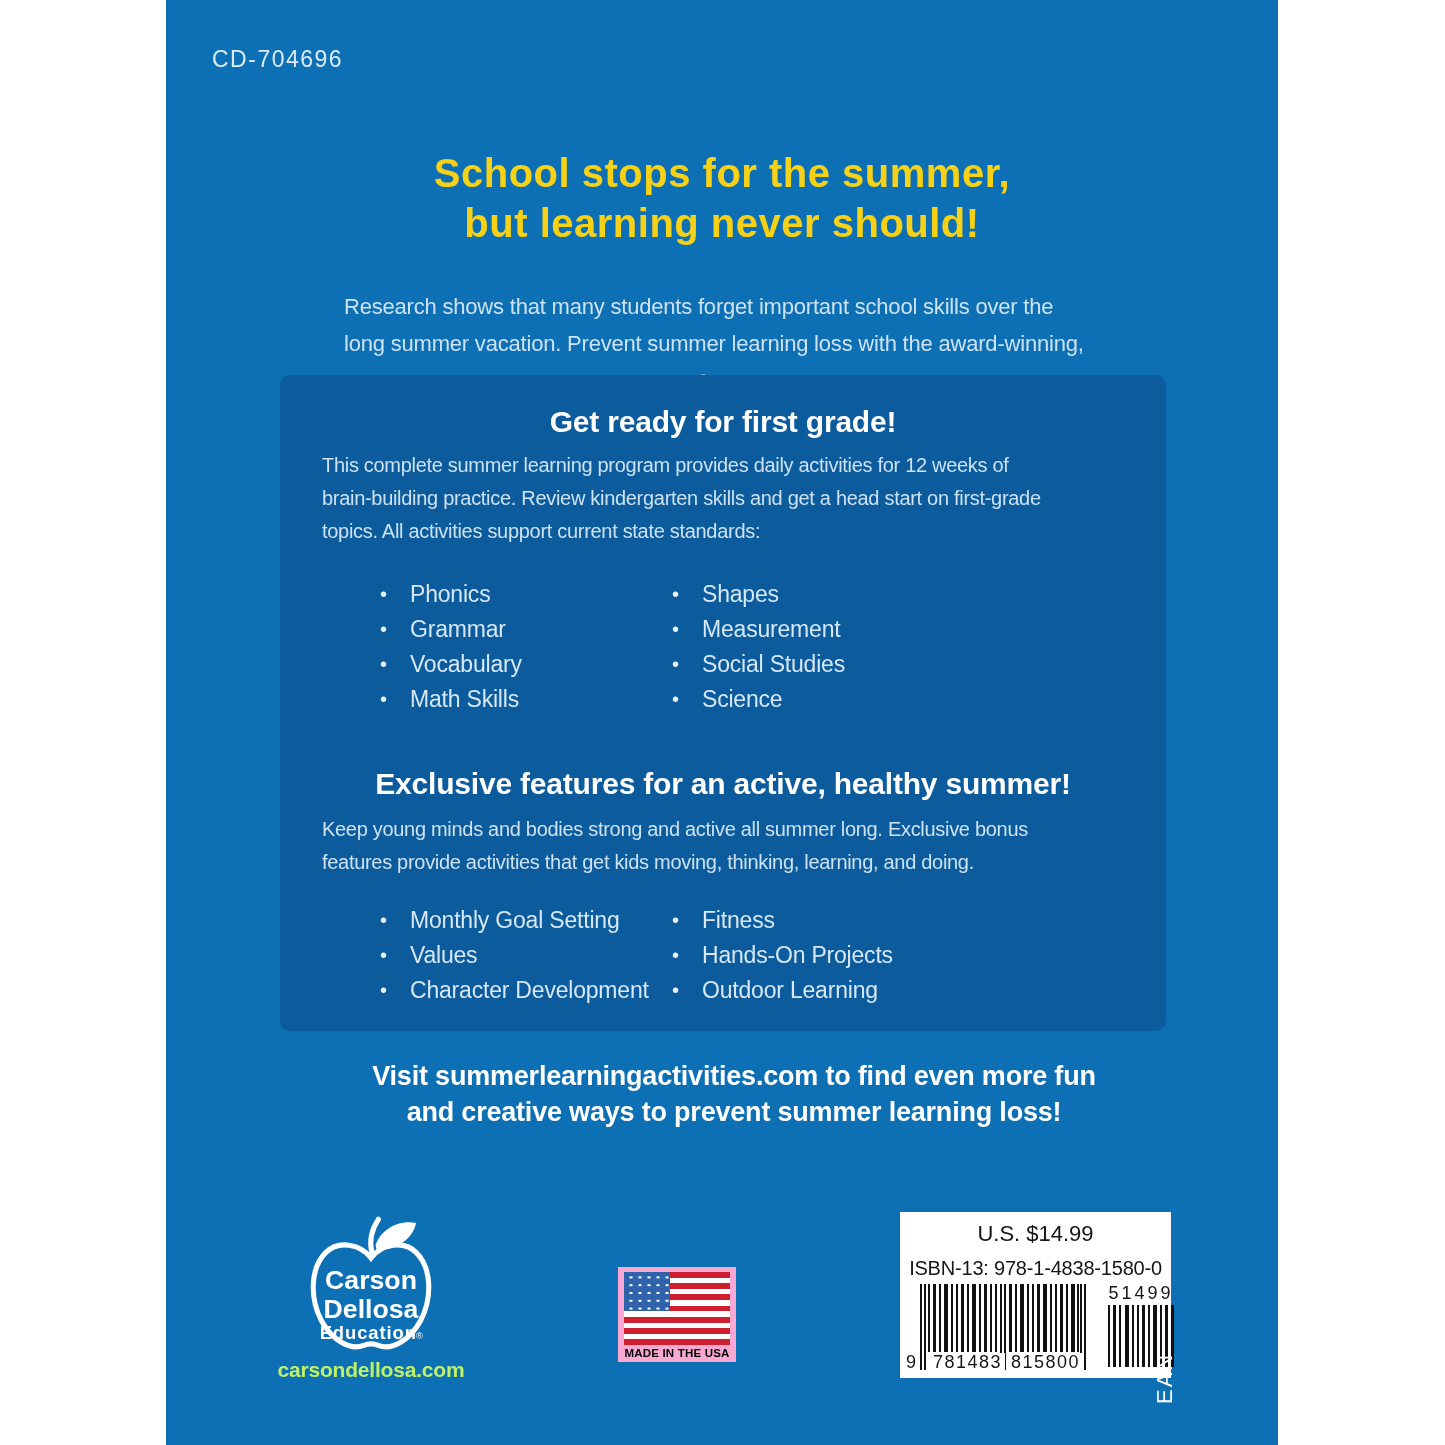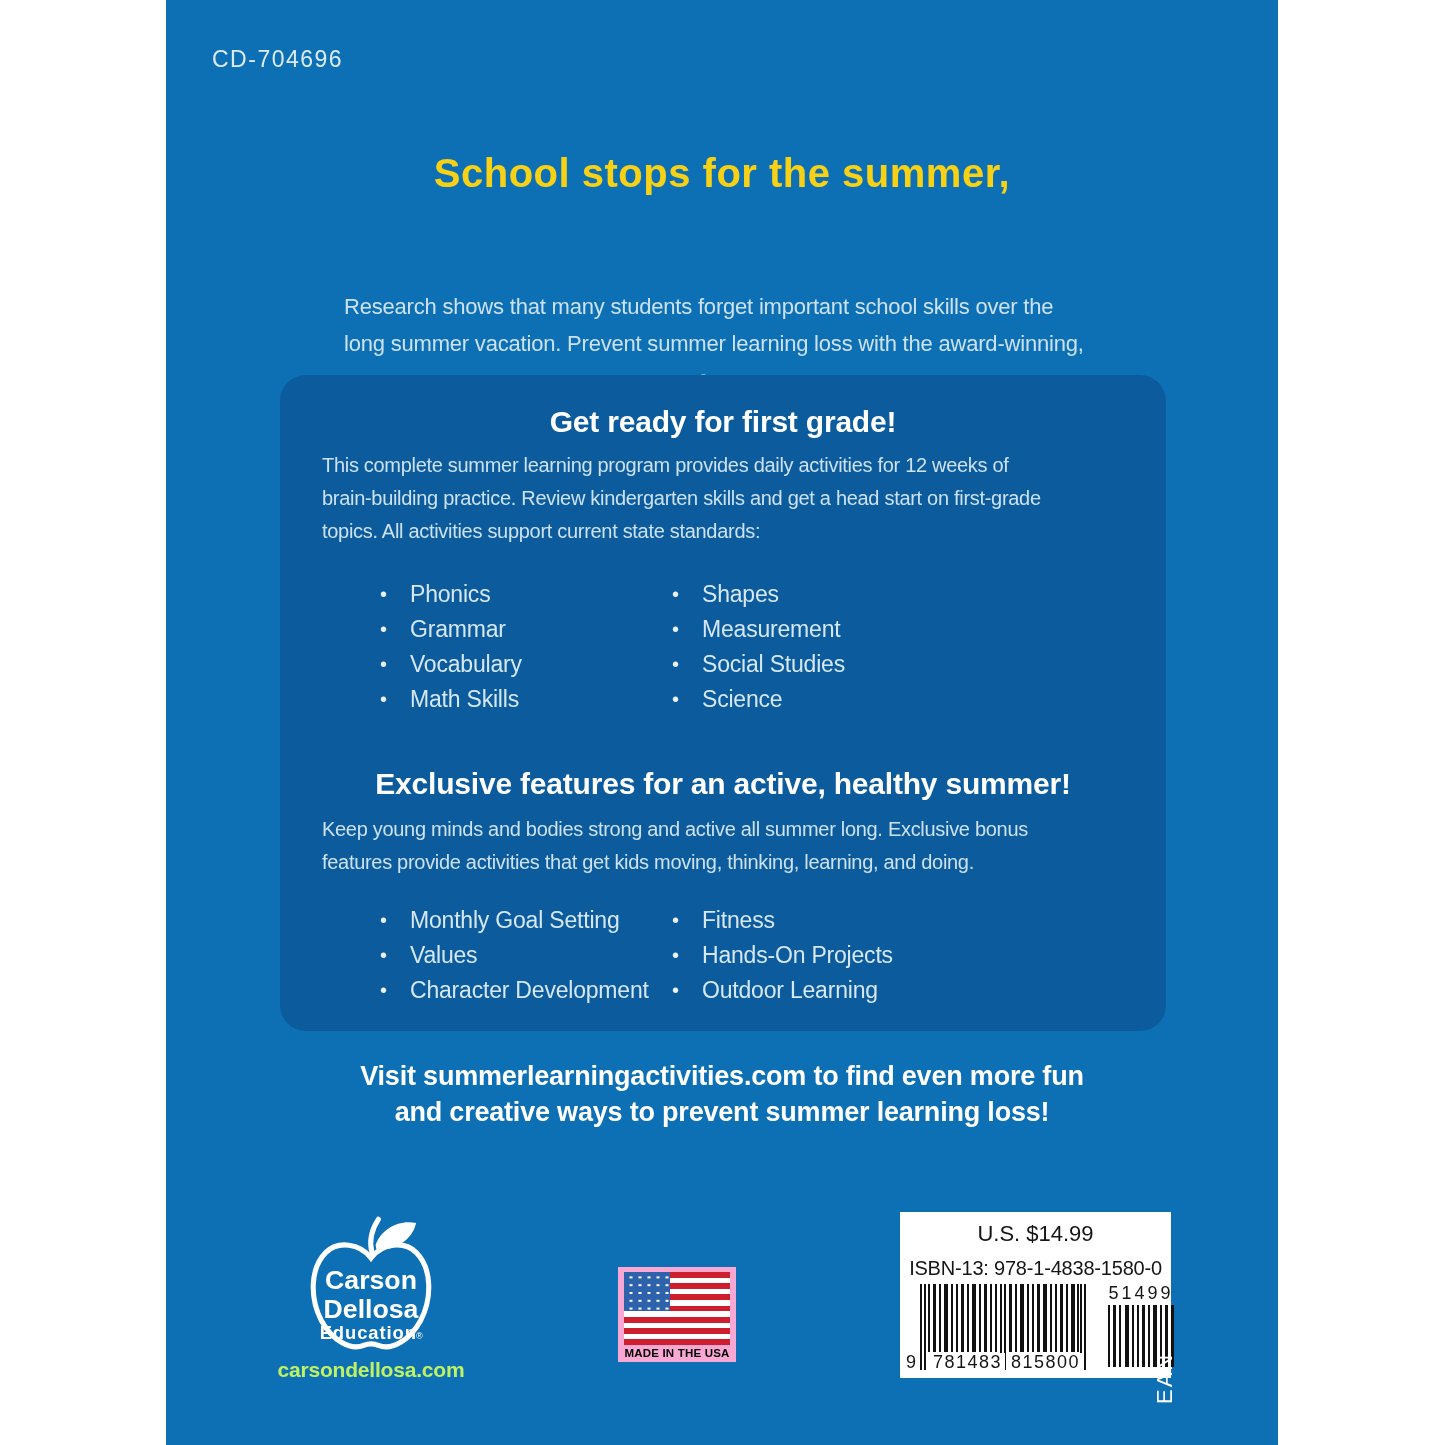--- a/index.html
+++ b/index.html
@@ -11,39 +11,39 @@
 
   .headline{position:absolute;left:0;top:148px;width:100%;text-align:center;
     color:#f7d116;font-weight:bold;font-size:40px;line-height:50px;letter-spacing:.5px;}
 
   .intro{position:absolute;left:178px;top:266px;width:910px;font-size:22px;line-height:37px;
     color:#cde2f1;letter-spacing:-.2px;}
   .intro i{font-style:italic;}
   .intro sup{font-size:12px;}
 
   .panel{position:absolute;left:114px;top:375px;width:886px;height:656px;
-    background:#0b5b9d;border-radius:26px;}
+    background:#0b5b9d;border-radius:10px;}
   .panel-h{position:absolute;left:0;width:100%;margin:0;text-align:center;color:#ffffff;
     font-size:30px;font-weight:bold;letter-spacing:-.2px;}
   .h2-1{top:30px;}
   .h2-2{top:392px;}
   .pbody{position:absolute;left:42px;width:816px;margin:0;font-size:20px;line-height:33px;
     color:#cde2f1;letter-spacing:-.3px;}
   .pbody1{top:74px;}
   .pbody2{top:438px;}
 
   .cols{position:absolute;left:0;width:100%;display:flex;}
   .skills{top:202px;}
   .features{top:528px;}
   .col{list-style:none;margin:0;padding:0;}
   .col1{margin-left:100px;width:292px;}
   .col li{display:flex;align-items:center;height:35px;color:#d6e8f5;font-size:23px;letter-spacing:-.2px;}
   .bullet{width:30px;font-size:20px;color:#eaf3fa;flex:0 0 30px;}
 
-  .tagline{position:absolute;left:0;top:1058px;width:100%;text-align:center;color:#ffffff;
+  .tagline{position:absolute;left:12px;top:1058px;width:100%;text-align:center;color:#ffffff;
     font-weight:bold;font-size:27px;line-height:36px;letter-spacing:-.2px;}
 
   .publisher{position:absolute;left:100px;top:1206px;width:210px;text-align:center;color:#bef264;}
   .publisher svg{display:block;margin:0 auto;}
   .site{font-size:21px;font-weight:bold;margin-top:4px;letter-spacing:-.2px;}
 
   .flag-unit{position:absolute;left:452px;top:1267px;width:118px;height:95px;background:#f9a8d4;}
   .flag{position:absolute;left:6px;top:5px;width:106px;height:73px;
     background:repeating-linear-gradient(180deg,#ce1f2e 0 5.62px,#ffffff 5.62px 11.23px);}
   .canton{position:absolute;left:0;top:0;width:46px;height:39.3px;background-color:#2e63ac;
@@ -70,20 +70,21 @@
 </style>
 </head>
 <body>
 
 <div class="cover">
 
   <div class="sku">CD-704696</div>
 
   <div class="headline">
     <span>School stops for the summer,</span><br>
+    <span>but learning never should!</span>
   </div>
 
   <p class="intro">
     <span>Research shows that many students forget important school skills over the</span><br>
     <span>long summer vacation. Prevent summer learning loss with the award-winning,</span><br>
     <span>best-selling</span>
     <i>Summer Bridge Activities</i><sup>®</sup><span>.</span>
   </p>
 
   <section class="panel">

